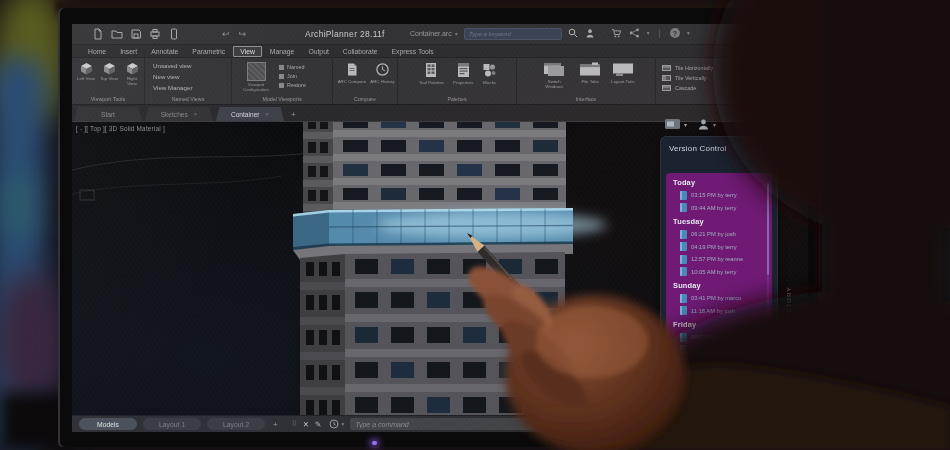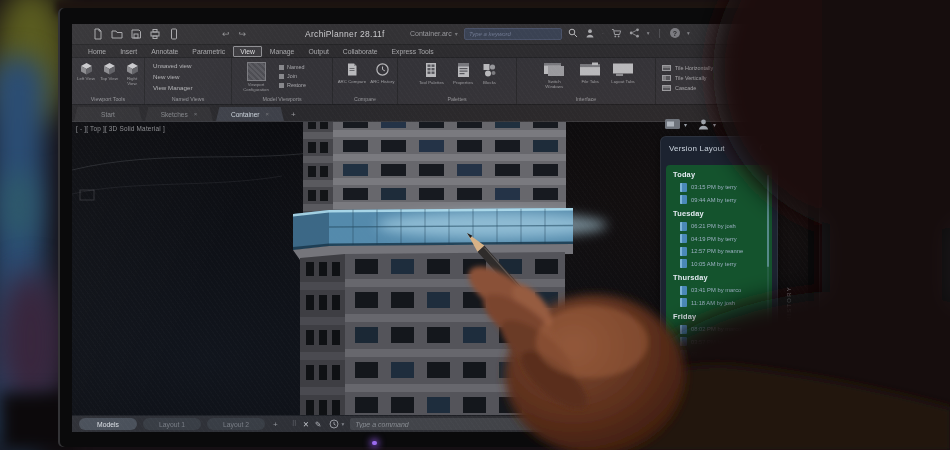--- a/index.html
+++ b/index.html
@@ -96,21 +96,21 @@
   .vp-label{position:absolute;left:4px;top:3px;font-size:6.4px;color:#8e8f93;letter-spacing:.2px;z-index:3;}
   .bldg{position:absolute;left:0;top:0;z-index:1;}
 
   
   .vc-controls{position:absolute;left:592px;top:94px;display:flex;align-items:center;gap:10px;z-index:4;}
   .vc-controls .caret-sm{font-size:6px;}
   .vc-panel{position:absolute;left:588px;top:112px;width:118px;height:268px;background:#1c2330;border:1px solid rgba(255,255,255,.07);
     border-radius:6px;z-index:4;box-shadow:0 2px 8px rgba(0,0,0,.5);}
   .vc-head{display:flex;align-items:center;justify-content:space-between;padding:6px 8px 4px 8px;}
   .vc-title{font-size:8px;color:#cdd6e0;letter-spacing:.2px;}
-  .vc-body{position:relative;margin:8px 5px 5px 5px;height:232px;background:#14532d;border-radius:4px;padding:5px 8px 4px 7px;overflow:hidden;}
+  .vc-body{position:relative;margin:16px 5px 5px 5px;height:232px;background:#701a75;border-radius:4px;padding:5px 8px 4px 7px;overflow:hidden;}
   .vc-day{font-size:7.4px;font-weight:bold;color:#e3eaf1;letter-spacing:.2px;margin-top:5px;}
   .vc-day:first-child{margin-top:0;}
   .vc-entry{display:flex;align-items:center;gap:4px;margin:3.5px 0 0 7px;}
   .vc-entry .t{font-size:5.8px;color:#9db2c4;white-space:nowrap;}
   .vic{width:7px;height:9px;background:#4a89b8;border-radius:1px;position:relative;flex:0 0 auto;}
   .vic::after{content:"";position:absolute;left:0;top:0;width:2px;height:9px;background:#7db3d8;border-radius:1px 0 0 1px;}
   .vsb{position:absolute;right:3px;top:10px;bottom:10px;width:2px;background:rgba(130,160,190,.15);border-radius:1px;}
   .vsb-thumb{position:absolute;top:0;width:2px;height:92px;background:rgba(150,190,225,.45);border-radius:1px;}
 
   
@@ -575,21 +575,21 @@
           <svg width="13" height="12">
               <circle cx="6.5" cy="4" r="2.4" fill="#a7adb5"></circle>
               <path d="M1.8 11.6a4.8 4.8 0 019.4 0z" fill="#a7adb5"></path>
             </svg>
           <span class="caret-sm" style="color:#9aa0a8">▾</span>
         </span>
       </div>
 
       <div class="vc-panel">
         <div class="vc-head">
-          <span class="vc-title">Version Layout</span>
+          <span class="vc-title">Version Control</span>
           <svg width="10" height="10">
               <path d="M8.6 4.2A3.7 3.7 0 101.9 6.9" fill="none" stroke="#9fb6c8" stroke-width="1.1"></path>
               <polygon points="8.9,1.2 9.4,4.8 6.2,3.4" fill="#9fb6c8"></polygon>
             </svg>
         </div>
         <div class="vc-body">
           <div class="vc-day">Today</div>
           <div class="vc-entry">
               <span class="vic"></span>
               <span class="t">03:15 PM by terry</span>
@@ -610,21 +610,21 @@
             </div>
           <div class="vc-entry">
               <span class="vic"></span>
               <span class="t">12:57 PM by reanne</span>
             </div>
           <div class="vc-entry">
               <span class="vic"></span>
               <span class="t">10:05 AM by terry</span>
             </div>
 
-          <div class="vc-day">Thursday</div>
+          <div class="vc-day">Sunday</div>
           <div class="vc-entry">
               <span class="vic"></span>
               <span class="t">03:41 PM by marco</span>
             </div>
           <div class="vc-entry">
               <span class="vic"></span>
               <span class="t">11:18 AM by josh</span>
             </div>
 
           <div class="vc-day">Friday</div>

